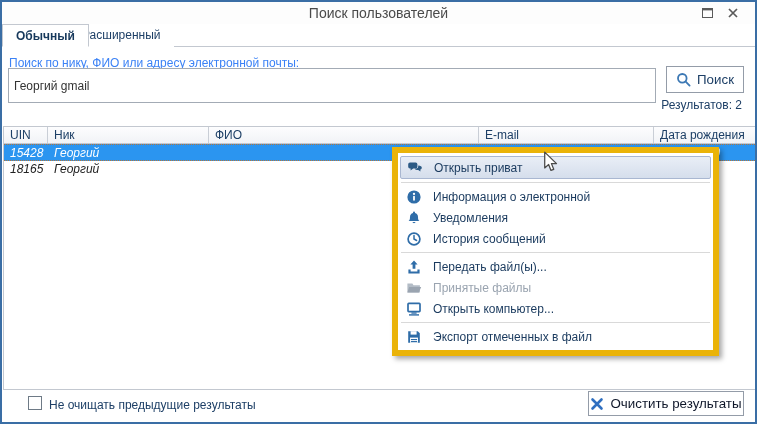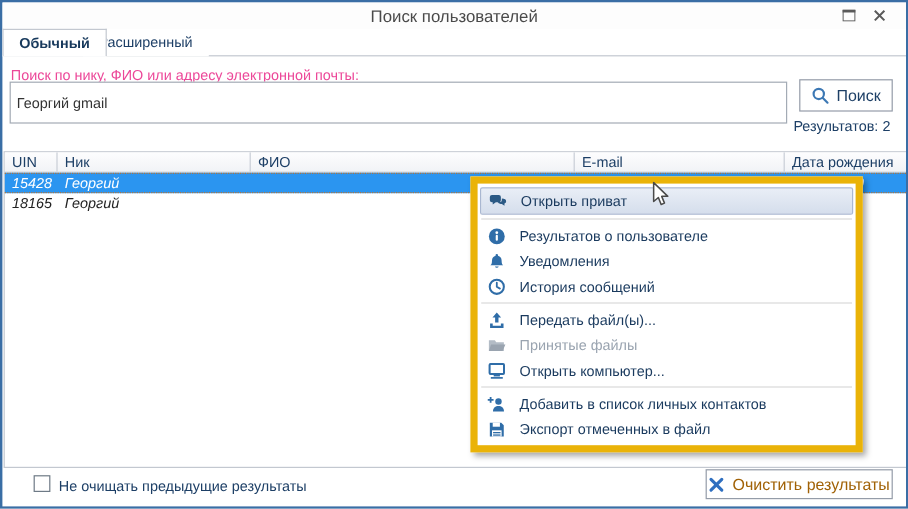--- a/index.html
+++ b/index.html
@@ -22,21 +22,21 @@
   .btn-close { right:14px; }
 
   
   .tabstrip { position:absolute; top:22px; left:0; right:0; height:23px;padding-left:31px; }
   .tabstrip .baseline { position:absolute; left:0; right:0; bottom:0; height:1px; background:#c3c8d0; }
   .tab { position:absolute; top:0; height:23px; padding:4px 13px 0 13px; background:#fff; }
   .tab.active { left:0; border:1px solid #c3c8d0; border-bottom:1px solid #fff; font-weight:bold; z-index:2; }
   .tab.inactive { left:67px; color:#1d3f66; }
 
   
-  .search-label { position:absolute; left:7px; top:54px; color:#ec4899; }
+  .search-label { position:absolute; left:7px; top:54px; color:#3b82f6; }
   .search-input { position:absolute; left:6px; top:66px; width:648px; height:35px;
     border:1px solid #a3abb5; padding:0 5px; font:12px "Liberation Sans", sans-serif; color:#333; }
   .search-btn { position:absolute; left:664px; top:64px; width:78px; height:27px;
     background:#fff; border:1px solid #949ca8; display:flex; align-items:center;
     justify-content:center; gap:5px; color:#1d3f66; }
   .results { position:absolute; right:13px; top:96px; color:#1d3f66; }
 
   
   .table { position:absolute; left:1px; top:124px; width:753px; height:264px;
     border:1px solid #c3c8d0; background:#fff; }
@@ -49,21 +49,21 @@
   .c0{width:44px;} .c1{width:161px;} .c2{width:270px;} .c3{width:175px;} .c4{flex:1;}
   .tr.selected { background:#2b95f0; color:#fff; border-top:1px dotted #b5763a;
                  border-bottom:1px dotted #b5763a; }
 
   
   .checkbox { position:absolute; left:26px; top:394px; width:14px; height:14px;
     background:#fff; border:1px solid #6e7a86; }
   .checkbox-label { position:absolute; left:47px; top:396px; color:#1d3f66; }
   .clear-btn { position:absolute; left:586px; top:389px; width:156px; height:25px;
     background:#fff; border:1px solid #949ca8; display:flex; align-items:center;
-    justify-content:center; gap:6px; color:#a16207; }
+    justify-content:center; gap:6px; color:#0f172a; }
 
   
   .menu { position:absolute; left:390px; top:145px; width:327px; background:#fff;
     border:6px solid #eab308; box-shadow:3px 3px 5px rgba(0,0,0,.35);
     padding:3px 2px; z-index:10; }
   .mi { display:flex; align-items:center; height:21px; padding-left:6px;
     color:#1a3a5e; white-space:nowrap; }
   .mi .ic { width:16px; height:16px; flex:0 0 16px; margin-right:11px; display:block; }
   .mi.hl { background:linear-gradient(#e9eef6,#d5deec); border:1px solid #a9b7d1;
     border-radius:2px; height:23px; }
@@ -155,21 +155,21 @@
 
 
     <div class="msep"></div>
 
     <div class="mi">
       <svg class="ic" viewBox="0 0 16 16">
         <circle cx="8" cy="8" r="6.6" fill="#2f6da8"></circle>
         <circle cx="8" cy="4.9" r="1.15" fill="#fff"></circle>
         <rect x="7.1" y="6.7" width="1.8" height="5" rx="0.9" fill="#fff"></rect>
       </svg>
-      <span>Результатов о пользователе</span>
+      <span>Информация о электронной</span>
     </div>
 
     <div class="mi">
       <svg class="ic" viewBox="0 0 16 16">
         <path d="M8 1.6 a1 1 0 0 1 1 1 v.5 a4.1 4.1 0 0 1 3 3.9 c0 2.7.6 3.5 1.4 4.1 H2.6 c.8-.6 1.4-1.4 1.4-4.1 a4.1 4.1 0 0 1 3-3.9 v-.5 a1 1 0 0 1 1-1 z" fill="#2f6da8"></path>
         <path d="M6.4 12 a1.7 1.7 0 0 0 3.2 0 z" fill="#2f6da8"></path>
       </svg>
       <span>Уведомления</span>
     </div>
 
@@ -203,28 +203,20 @@
       <svg class="ic" viewBox="0 0 16 16">
         <rect x="2" y="2.4" width="12" height="8.2" rx="0.8" fill="none" stroke="#2f6da8" stroke-width="1.7"></rect>
         <rect x="5.4" y="11.4" width="5.2" height="1.3" fill="#2f6da8"></rect>
         <rect x="3" y="13.2" width="10" height="1.4" fill="#2f6da8"></rect>
       </svg>
       <span>Открыть компьютер...</span>
     </div>
 
     <div class="msep"></div>
 
-    <div class="mi">
-      <svg class="ic" viewBox="0 0 16 16">
-        <circle cx="9.4" cy="5.6" r="2.7" fill="#2f6da8"></circle>
-        <path d="M4.8 14 c0-3.1 2.1-4.6 4.6-4.6 s4.6 1.5 4.6 4.6 z" fill="#2f6da8"></path>
-        <path d="M3.6 1.8 v1.7 h1.7 v1.5 H3.6 v1.7 H2.1 V5 H.4 V3.5 h1.7 V1.8 z" fill="#2f6da8"></path>
-      </svg>
-      <span>Добавить в список личных контактов</span>
-    </div>
 
     <div class="mi">
       <svg class="ic" viewBox="0 0 16 16">
         <path d="M2.2 2.2 h9.5 l2.1 2.1 v9.5 H2.2 z" fill="#2f6da8"></path>
         <rect x="4.6" y="2.2" width="6" height="3.4" fill="#fff"></rect>
         <rect x="4" y="8.6" width="8" height="5.2" fill="#fff"></rect>
         <rect x="4.9" y="10" width="6.2" height="1.1" fill="#2f6da8"></rect>
         <rect x="4.9" y="12" width="6.2" height="1.1" fill="#2f6da8"></rect>
       </svg>
       <span>Экспорт отмеченных в файл</span>

